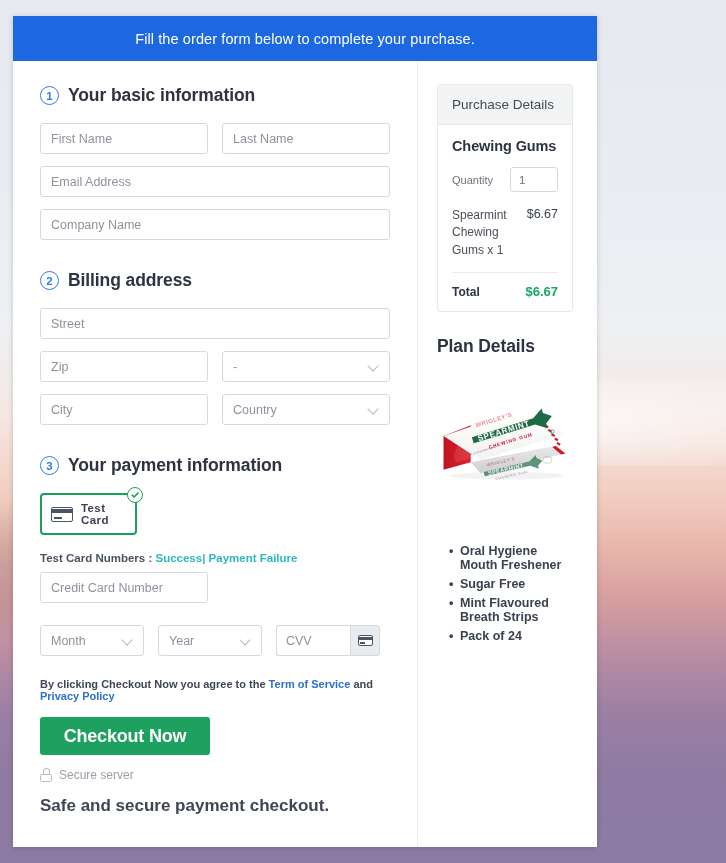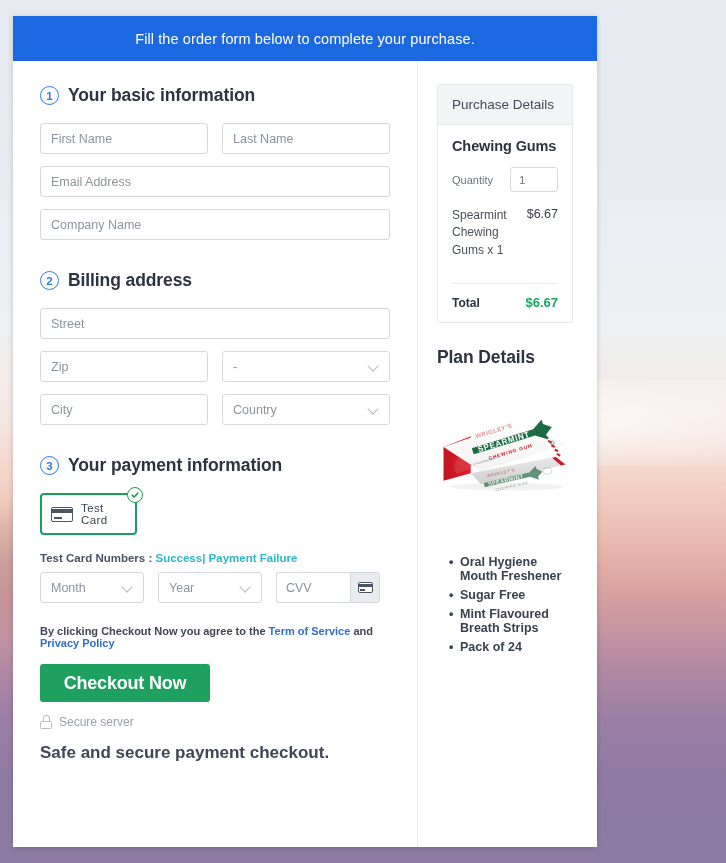--- a/index.html
+++ b/index.html
@@ -162,20 +162,21 @@
     width: 97px;
     height: 42px;
     border: 2px solid #18a05c;
     border-radius: 4px;
     display: flex;
     align-items: center;
     gap: 8px;
     padding: 0 9px;
     margin-top: 3px;
     margin-bottom: 17px;
+    font-weight: bold;
   }
   .cc-glyph {
     width: 22px; height: 15px;
     border-radius: 2px;
     background: #fff;
     border: 1.6px solid #4b5563;
     position: relative;
     flex: 0 0 auto;
   }
   .cc-glyph::before {
@@ -338,21 +339,21 @@
     display: flex;
     align-items: center;
     padding: 0 8px;
   }
   .line-row {
     display: flex;
     justify-content: space-between;
     gap: 8px;
     font-size: 12px;
     color: #4a5059;
-    padding-bottom: 24px;
+    padding-bottom: 13px;
     border-bottom: 1px solid #e9ebed;
     margin-bottom: 11px;
   }
   .line-desc { line-height: 1.45; max-width: 140px; }
   .line-price { white-space: nowrap; font-size: 12.5px; color: #3a414c; }
   .total-row {
     display: flex;
     justify-content: space-between;
     align-items: center;
   }
@@ -463,20 +464,21 @@
           </svg>
         </span>
       </div>
 
       <div class="testcards">
         <span>Test Card Numbers :</span>
         <a href="#">Success</a><span class="bar">|</span>
         <a href="#">Payment Failure</a>
       </div>
 
+      <div class="field ccnum">Credit Card Number</div>
 
       <div class="exp-row">
         <div class="field exp-sel select">
           <span>Month</span>
           <span class="chev"></span>
         </div>
         <div class="field exp-sel select">
           <span>Year</span>
           <span class="chev"></span>
         </div>

